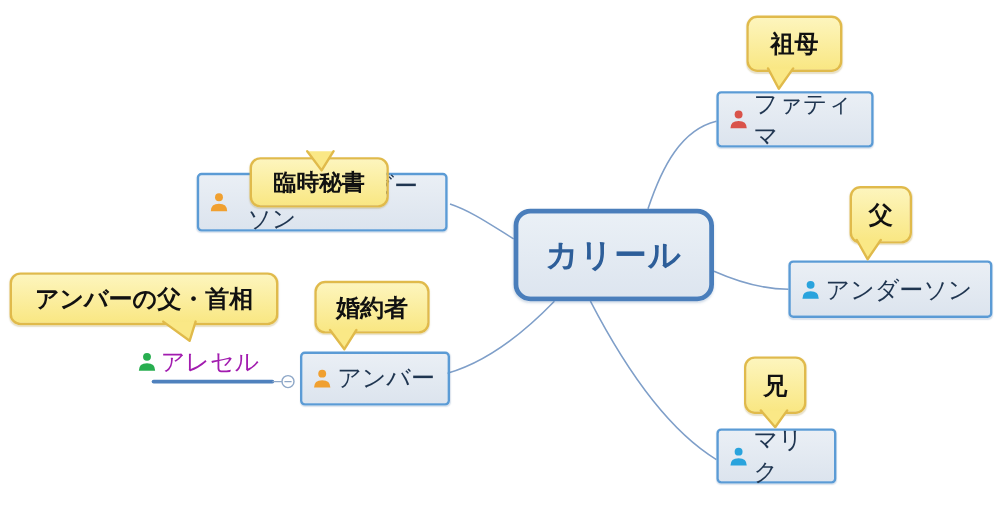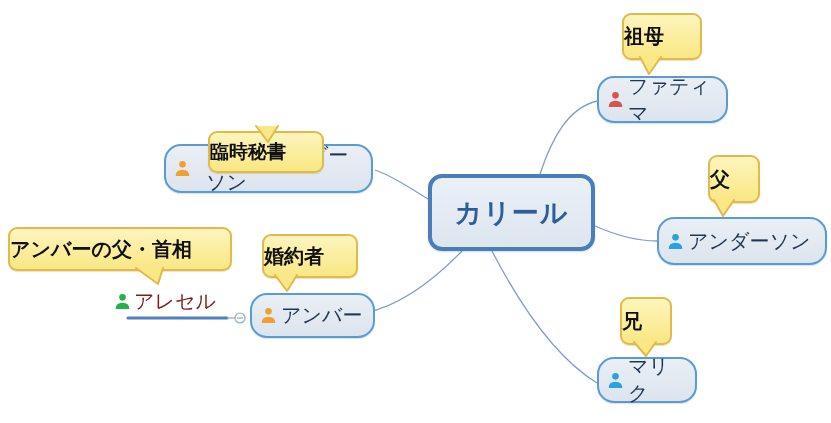--- a/index.html
+++ b/index.html
@@ -17,48 +17,48 @@
     box-sizing:border-box;border:4px solid #4a7ebb;border-radius:14px;
     background:linear-gradient(#eaf0f6,#dde5ef);
     display:flex;align-items:center;justify-content:center;
     font-size:27px;font-weight:bold;color:#2d5e99;letter-spacing:1px;
     box-shadow:0 1px 2px rgba(70,110,160,.25);
   }
 
   
   .topic{
     position:absolute;z-index:2;box-sizing:border-box;
-    border:2px solid #5b9bd5;border-radius:17px;
+    border:2px solid #5b9bd5;border-radius:4px;
     background:linear-gradient(#eaeff5,#dce4ee);
     display:flex;align-items:center;gap:4px;padding:0 8px;
     font-size:20px;color:#1f3550;
     box-shadow:0 1px 1px rgba(70,110,160,.2);
   }
   .t-fatima  {left:597px;top:76px; width:131px;height:47px;}
   .t-gibon   {left:657px;top:217px;width:170px;height:48px;}
   .t-malik   {left:597px;top:357px;width:100px;height:46px;}
   .t-anderson{left:164px;top:144px;width:209px;height:49px;gap:15px;}
   .t-amber   {left:250px;top:293px;width:125px;height:45px;}
 
   
   .topic-line{
     position:absolute;z-index:2;left:114px;top:288px;height:26px;
     display:flex;align-items:center;gap:3px;
-    font-size:20px;color:#7f1d1d;background:transparent;border:none;
+    font-size:20px;color:#a21caf;background:transparent;border:none;
   }
 
   .person{width:17px;height:17px;flex:0 0 auto;display:inline-flex;}
   .person svg{width:100%;height:100%;}
 
   
   .callout{
     position:absolute;z-index:2;box-sizing:border-box;
     border:2px solid #e0ba4b;border-radius:9px;
     background:linear-gradient(#fdf5bd,#f9e783);
-    display:flex;align-items:center;
+    display:flex;align-items:center;justify-content:center;
     font-size:20px;font-weight:bold;color:#111111;
     box-shadow:0 1px 1px rgba(160,130,40,.25);
   }
   .c-sobo  {left:622px;top:13px; width:80px; height:47px;}
   .c-chichi{left:708px;top:155px;width:52px; height:48px;}
   .c-ani   {left:620px;top:297px;width:52px; height:48px;}
   .c-rinji {left:208px;top:101px; width:116px;height:42px;font-size:19px;margin-top:30px;}
   .c-konyak{left:262px;top:234px;width:96px; height:44px;}
   .c-pm    {left:8px;  top:227px;width:224px;height:44px;}
 </style>

